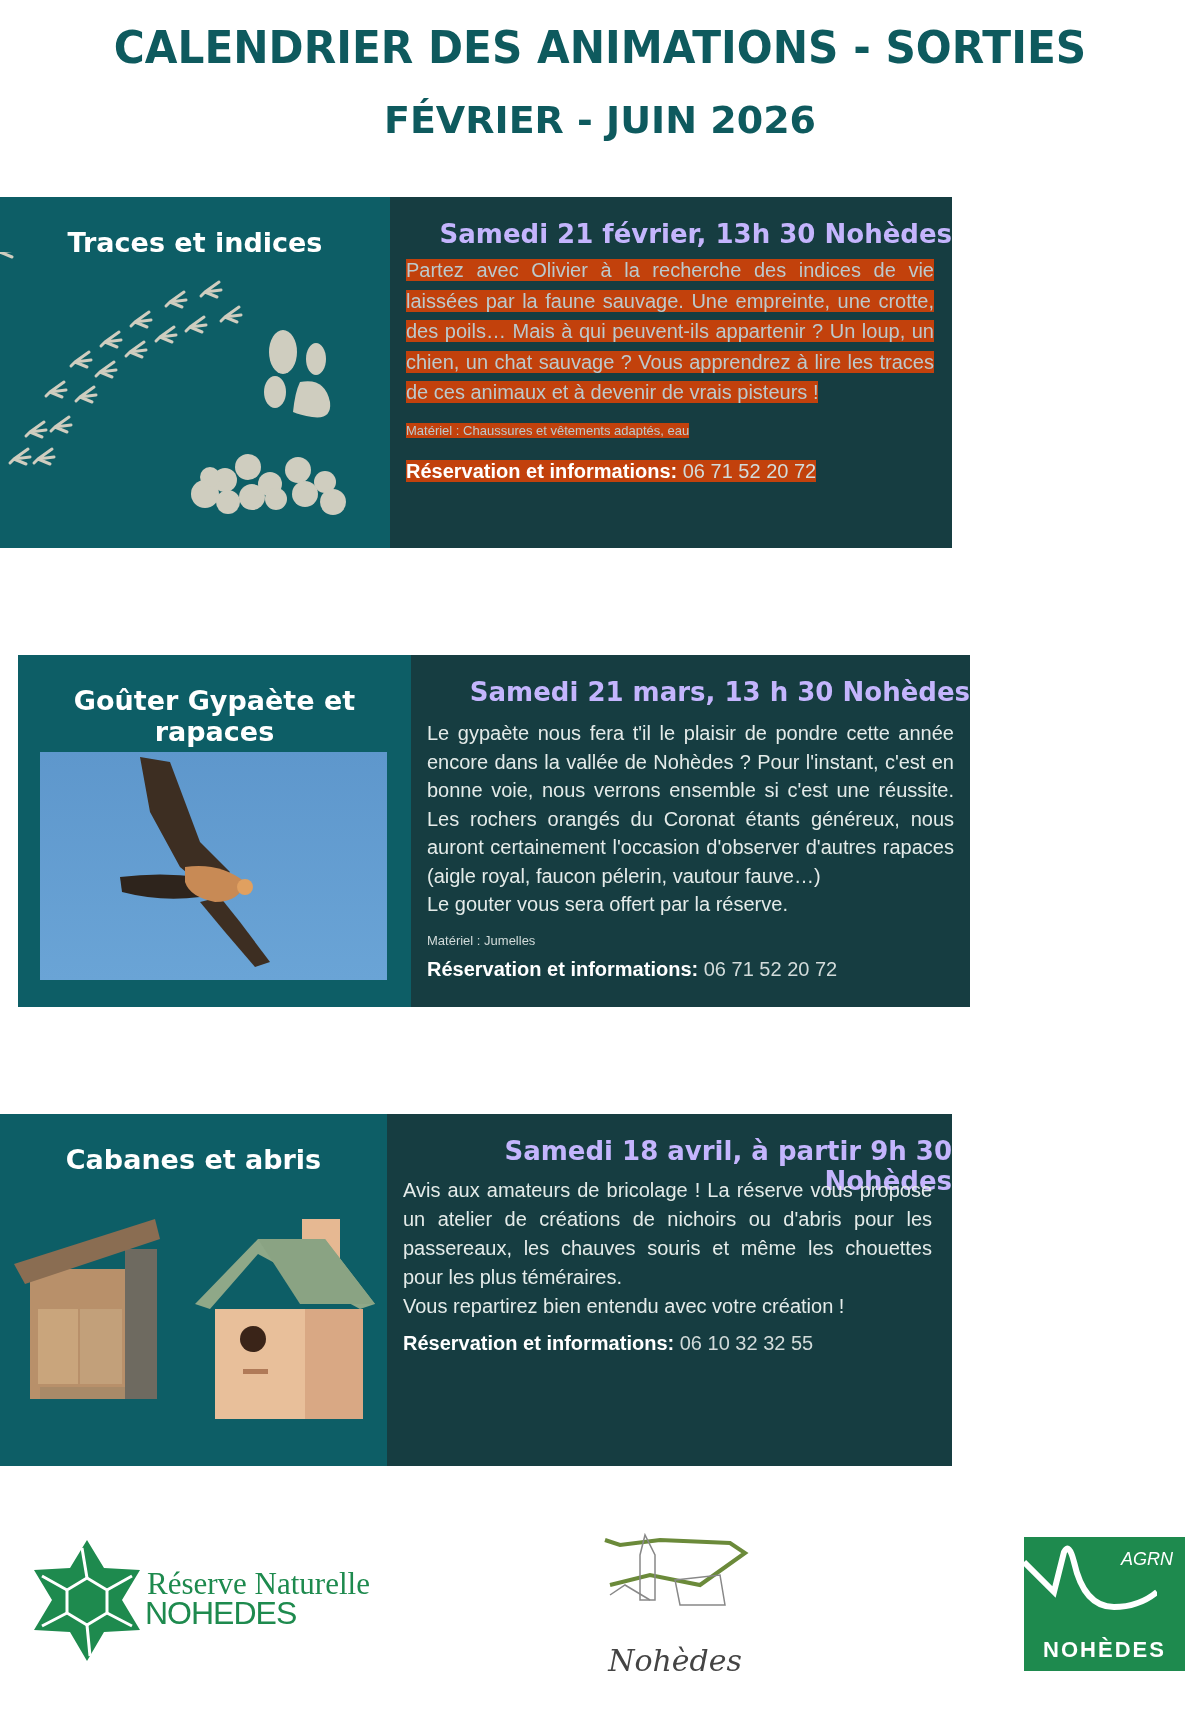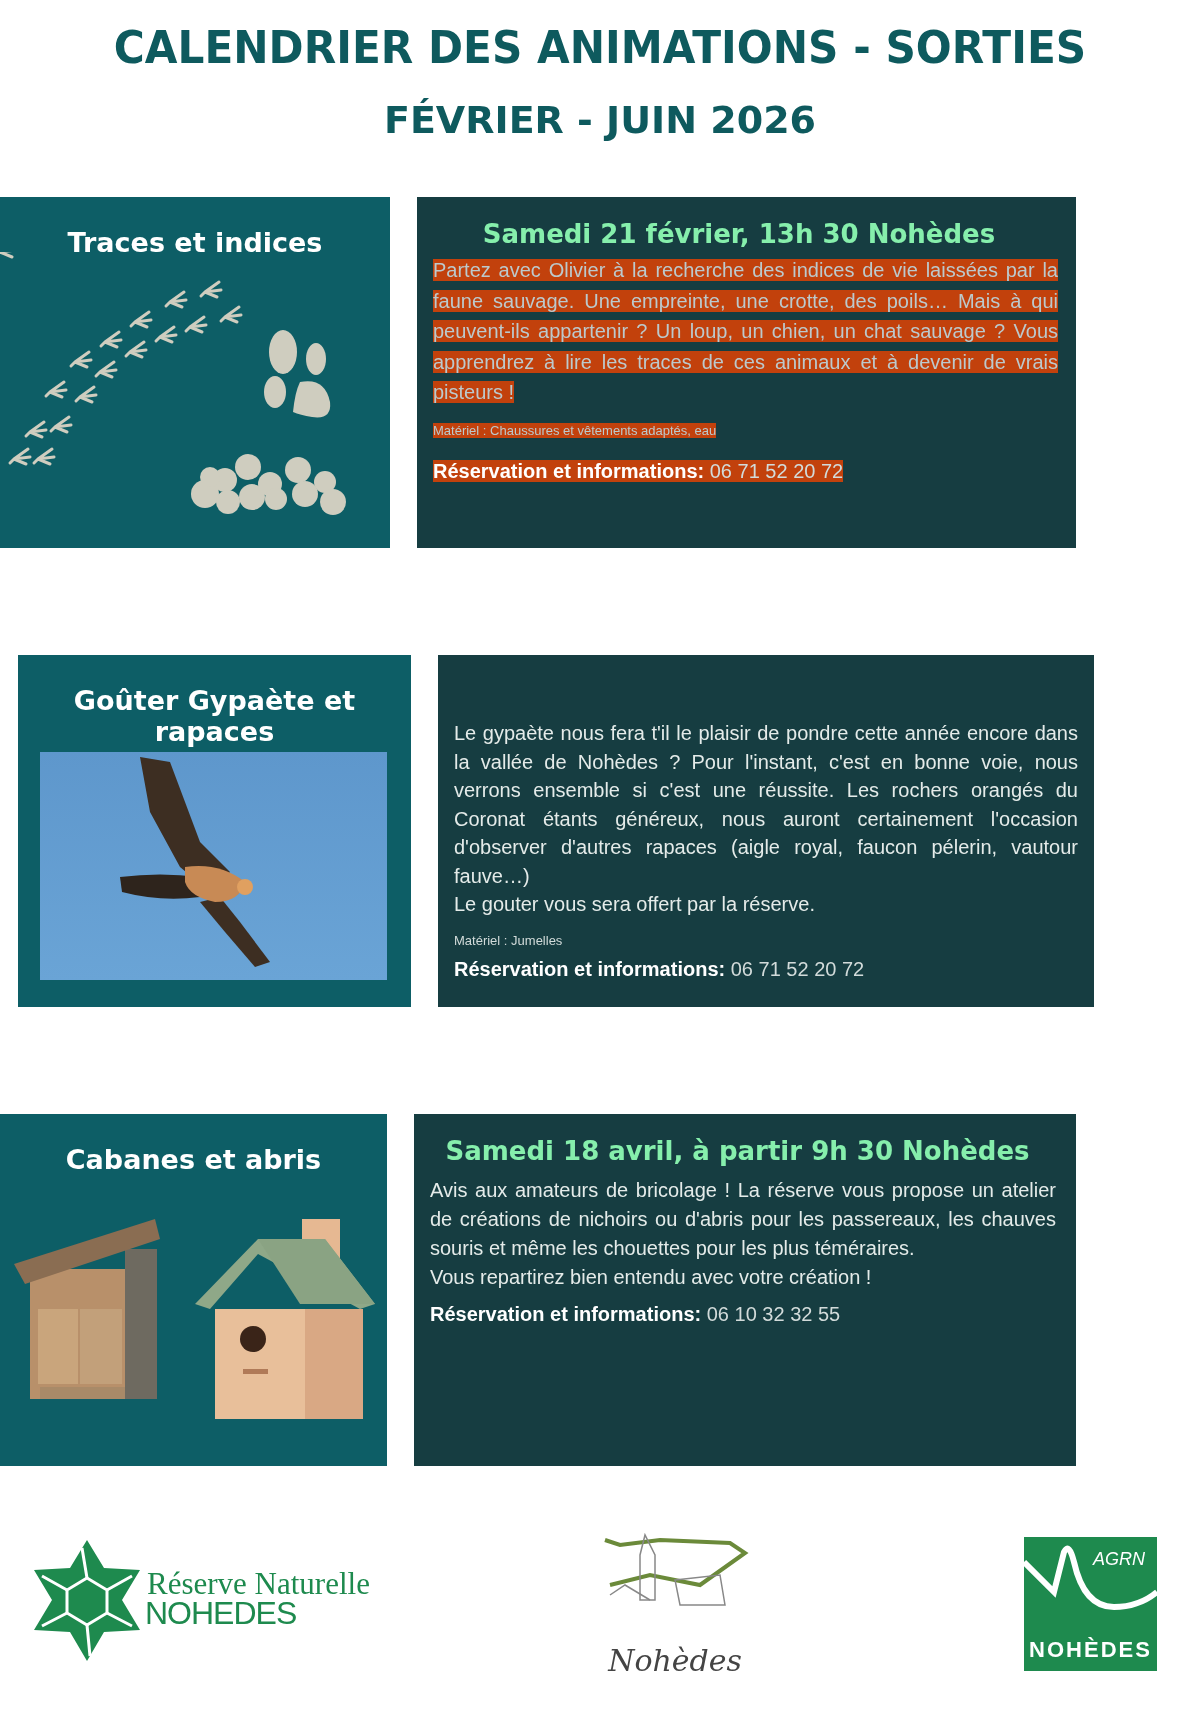--- a/index.html
+++ b/index.html
@@ -7,30 +7,30 @@
     width: 1200px; height: 1710px; background: #ffffff; position: relative; overflow: hidden;
     font-family: "Liberation Sans", "DejaVu Sans", sans-serif;
   }
   .title {
     position: absolute; left: 0; width: 1200px; text-align: center;
     color: #0e5a5e; font-family: "DejaVu Sans", sans-serif; font-weight: bold; margin: 0;
   }
   .title.main { top: 22px; font-size: 44px; letter-spacing: 0px; transform: scaleX(0.96); }
   .title.sub { top: 98px; font-size: 38px; }
 
-  .panel { position: absolute; left: 0; width: 1076px; display: flex; gap: 27px; }
+  .panel { position: absolute; left: 0; width: 952px; display: flex; }
   .panel .left { background: #0d5e66; position: relative; }
   .panel .right { background: #163d41; flex: 1; position: relative; color: #e6ecea; }
   .panel .left h2 {
     margin: 0; position: absolute; left: 0; right: 0; text-align: center;
     color: #ffffff; font-family: "DejaVu Sans", sans-serif; font-weight: bold; font-size: 27px;
   }
   .panel .right h3 {
-    margin: 0; position: absolute; left: 0; right: 15px; text-align: center;
-    color: #86efac; font-family: "DejaVu Sans", sans-serif; font-weight: bold; font-size: 26px;
+    margin: 0; position: absolute; left: 0; right: 0; text-align: right;
+    color: #c4b5fd; font-family: "DejaVu Sans", sans-serif; font-weight: bold; font-size: 26px;
   }
   .body-text {
     position: absolute; font-size: 20px; line-height: 30.5px; text-align: justify; color: #e4ebe9;
   }
   .body-text p { margin: 0; }
   .hl { background: #c2410c; color: #bcc9cc; }
   .mat { font-size: 13px; color: #d2dbda; }
   .resa { font-size: 20px; }
   .resa b { color: #ffffff; }
   .resa span.num { color: #d2dbda; }
@@ -108,20 +108,21 @@
       <svg width="347" height="228" viewBox="0 0 347 228">
         <path d="M100 5 L130 10 L160 90 L190 120 L170 140 L140 115 L110 60Z" fill="#3d2e22"></path>
         <path d="M180 145 L200 170 L230 210 L215 215 L185 180 L160 150Z" fill="#3d2e22"></path>
         <path d="M80 125 Q120 120 160 125 L160 145 Q120 150 82 140Z" fill="#2e241c"></path>
         <path d="M145 115 Q180 110 205 130 Q200 150 175 150 Q150 145 145 130Z" fill="#c88a55"></path>
         <circle cx="205" cy="135" r="8" fill="#e0a060"></circle>
       </svg>
     </div>
   </div>
   <div class="right">
+    <h3 style="top:22px;">Samedi 21 mars, 13 h 30 Nohèdes</h3>
     <div class="body-text" style="left:16px;right:16px;top:64px;line-height:28.5px;">
       <p>Le gypaète nous fera t'il le plaisir de pondre cette année encore dans la vallée de Nohèdes ? Pour l'instant, c'est en bonne voie, nous verrons ensemble si c'est une réussite. Les rochers orangés du Coronat étants généreux, nous auront certainement l'occasion d'observer d'autres rapaces (aigle royal, faucon pélerin, vautour fauve…)</p>
       <p style="text-align:left;">Le gouter vous sera offert par la réserve.</p>
       <p class="mat" style="margin-top:8px;">Matériel : Jumelles</p>
       <p class="resa"><b>Réservation et informations:</b> <span class="num">06 71 52 20 72</span></p>
     </div>
   </div>
 </section>
 
 <section class="panel" style="top:1114px;height:352px;">
@@ -168,19 +169,19 @@
 <div class="footer-logo" style="left:595px;top:1525px;width:160px;height:170px;">
   <svg width="150" height="100" viewBox="0 0 150 100" style="position:absolute;left:5px;top:0;">
     <path d="M5 15 L20 20 L60 15 L130 18 L145 28 L100 60 L50 50 L10 60" fill="none" stroke="#6b8a3a" stroke-width="4"></path>
     <path d="M40 30 L45 10 L55 30 L55 75 L40 75Z" fill="none" stroke="#888" stroke-width="1.5"></path>
     <path d="M10 70 L25 60 L50 75" fill="none" stroke="#888" stroke-width="1.5"></path>
     <path d="M75 55 L120 50 L125 80 L80 80Z" fill="none" stroke="#888" stroke-width="1.5"></path>
   </svg>
   <div style="position:absolute;left:0;right:0;top:118px;text-align:center;font-family:'DejaVu Serif',serif;font-style:italic;font-size:30px;color:#444;">Nohèdes</div>
 </div>
 
-<div class="footer-logo" style="left:1024px;top:1537px;width:133px;height:134px;background:#1e8a4e;">
+<div class="footer-logo" style="left:1024px;top:1537px;width:133px;height:134px;background:#1e8a4e;padding-left:28px;">
   <svg width="133" height="90" viewBox="0 0 133 90" style="position:absolute;left:0;top:0;">
     <path d="M0 25 L30 55 L40 15 Q45 5 50 25 Q60 70 90 70 Q115 70 133 55" fill="none" stroke="#fff" stroke-width="6"></path>
   </svg>
   <div style="position:absolute;right:12px;top:12px;color:#fff;font-style:italic;font-size:18px;">AGRN</div>
   <div style="position:absolute;left:0;right:0;bottom:8px;text-align:center;color:#fff;font-weight:bold;font-size:22px;letter-spacing:2px;">NOHÈDES</div>
 </div>
 
 </body></html>

